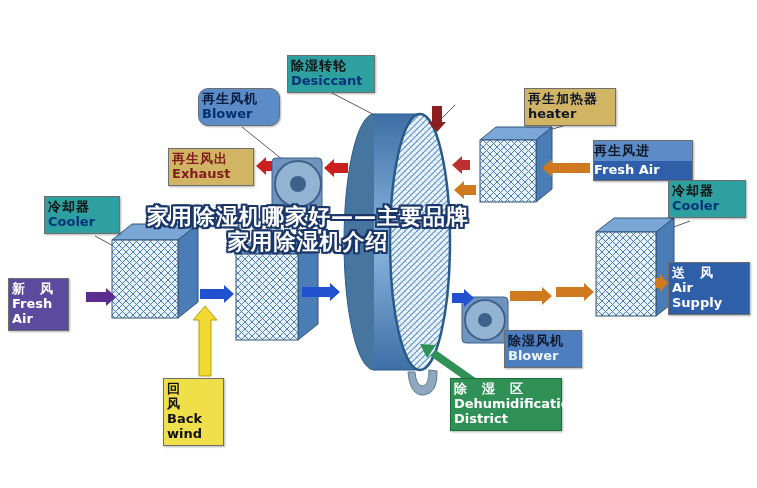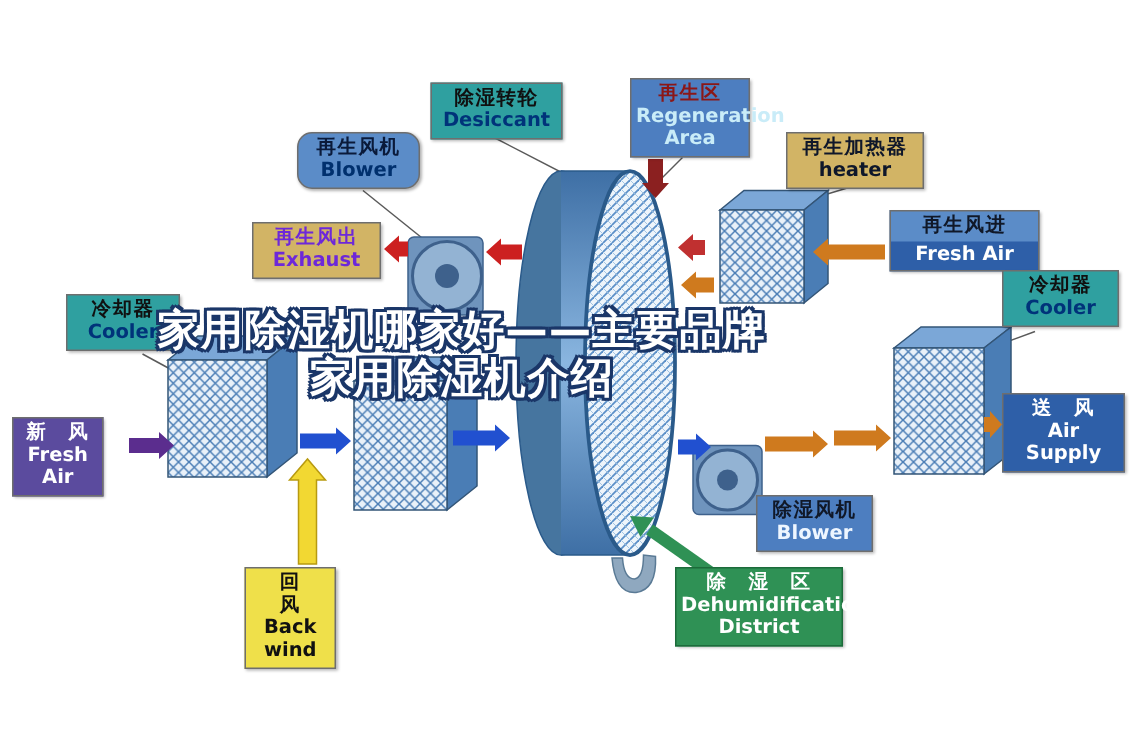--- a/index.html
+++ b/index.html
@@ -2,58 +2,58 @@
 <html><head>
 <meta charset="utf-8">
 <style>
   html,body{margin:0;padding:0;background:#fff;}
   .stage{
     position:relative;width:757px;height:488px;background:#ffffff;overflow:hidden;
     font-family:"DejaVu Sans","Liberation Sans",sans-serif;
   }
   .stage svg{position:absolute;left:0;top:0;z-index:1;}
   .lbl{
-    position:absolute;z-index:2;border:1px solid #6e6e6e;text-align:center;
+    position:absolute;z-index:2;border:1px solid #6e6e6e;
     padding:3px 3px;line-height:1.15;box-shadow:1px 1px 2px rgba(0,0,0,.3);
     box-sizing:border-box;
   }
   .lbl .zh{font-size:13px;font-weight:bold;letter-spacing:1px;}
   .lbl .en{font-size:13px;font-weight:bold;}
   
   .lbl-regen-blower{left:198px;top:88px;width:82px;background:#5b8cc8;border-radius:10px;}
   .lbl-regen-blower .zh{color:#0a1a3a;} .lbl-regen-blower .en{color:#00306e;}
   .lbl-desiccant{left:287px;top:55px;width:88px;background:#2fa0a0;}
   .lbl-desiccant .zh{color:#101010;} .lbl-desiccant .en{color:#00337a;}
   .lbl-regen-area{left:420px;top:52px;width:80px;background:#4d7ec0;}
   .lbl-regen-area .zh{color:#8b1717;} .lbl-regen-area .en{color:#c9ecf8;}
   .lbl-heater{left:524px;top:88px;width:92px;background:#d2b465;}
   .lbl-heater .zh,.lbl-heater .en{color:#0f172a;}
   .lbl-exhaust{left:168px;top:148px;width:86px;background:#d2b465;}
-  .lbl-exhaust .zh,.lbl-exhaust .en{color:#6d28d9;}
+  .lbl-exhaust .zh,.lbl-exhaust .en{color:#7f1d1d;}
   .lbl-regen-fresh-air{left:593px;top:140px;width:100px;background:#5b8cc8;padding:3px 0 0 0;}
   .lbl-regen-fresh-air .zh{color:#101828;}
   .lbl-regen-fresh-air .en{background:#2e5fa8;color:#ffffff;margin-top:2px;padding:2px 0;}
   .lbl-cooler-left{left:44px;top:196px;width:76px;background:#2fa0a0;}
   .lbl-cooler-left .zh{color:#101010;} .lbl-cooler-left .en{color:#00337a;}
   .lbl-cooler-right{left:668px;top:180px;width:78px;background:#2fa0a0;}
   .lbl-cooler-right .zh{color:#101010;} .lbl-cooler-right .en{color:#00337a;}
   .lbl-fresh-air{left:8px;top:278px;width:61px;background:#5b4b9e;}
   .lbl-fresh-air .zh,.lbl-fresh-air .en{color:#ffffff;}
   .lbl-air-supply{left:668px;top:262px;width:82px;background:#2e5fa8;}
   .lbl-air-supply .zh,.lbl-air-supply .en{color:#ffffff;}
   .lbl-back-wind{left:163px;top:378px;width:61px;background:#efe04a;}
   .lbl-back-wind .zh,.lbl-back-wind .en{color:#111111;}
   .lbl-dehum-blower{left:504px;top:330px;width:78px;background:#4d7ec0;}
   .lbl-dehum-blower .zh{color:#101828;} .lbl-dehum-blower .en{color:#eef6ff;}
   .lbl-dehum-zone{left:450px;top:378px;width:112px;background:#2f9155;border-color:#1c6b3a;}
   .lbl-dehum-zone .zh,.lbl-dehum-zone .en{color:#ffffff;}
   
   .watermark{
     position:absolute;z-index:4;left:28px;top:204px;width:560px;text-align:center;
-    font-weight:bold;font-size:28px;line-height:1.14;color:#ffffff;letter-spacing:1px;
+    font-weight:bold;font-size:22px;line-height:1.14;color:#ffffff;letter-spacing:1px;
     text-shadow:
       -2px -2px 0 #1a3668, 2px -2px 0 #1a3668,-2px 2px 0 #1a3668, 2px 2px 0 #1a3668,
        0 -2px 0 #1a3668, 0 2px 0 #1a3668,-2px 0 0 #1a3668, 2px 0 0 #1a3668;
   }
 </style>
 </head>
 <body>
 
 <div class="stage">
 
@@ -160,24 +160,20 @@
   <div class="lbl lbl-regen-blower">
     <div class="zh">再生风机</div>
     <div class="en">Blower</div>
   </div>
 
   <div class="lbl lbl-desiccant">
     <div class="zh">除湿转轮</div>
     <div class="en">Desiccant</div>
   </div>
 
-  <div class="lbl lbl-regen-area">
-    <div class="zh">再生区</div>
-    <div class="en">Regeneration Area</div>
-  </div>
 
   <div class="lbl lbl-heater">
     <div class="zh">再生加热器</div>
     <div class="en">heater</div>
   </div>
 
   <div class="lbl lbl-exhaust">
     <div class="zh">再生风出</div>
     <div class="en">Exhaust</div>
   </div>

